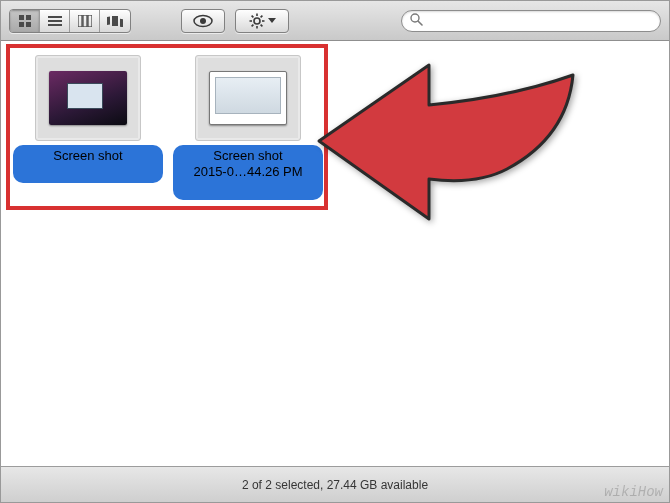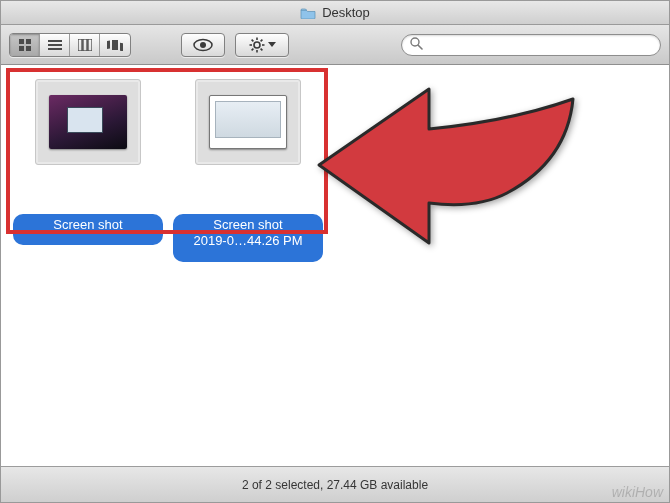--- a/index.html
+++ b/index.html
@@ -24,40 +24,31 @@
   .content { flex: 1; background: #fff; position: relative; padding: 6px; }
   .highlight-box { position: absolute; left: 5px; top: 3px; width: 322px; height: 166px; border: 4px solid #d83131; pointer-events: none; z-index: 5; }
   .files { display: flex; gap: 10px; padding: 8px 6px; }
   .file { width: 150px; display: flex; flex-direction: column; align-items: center; gap: 4px; }
   .thumb-frame { width: 106px; height: 86px; background: #dedede; border: 1px solid #c7c7c7; border-radius: 3px; display: flex; align-items: center; justify-content: center; box-shadow: inset 0 0 0 2px #e9e9e9; }
   .thumb-inner { width: 78px; height: 54px; border-radius: 2px; box-shadow: 0 1px 2px rgba(0,0,0,.4); overflow:hidden; }
   .thumb-a { background: linear-gradient(160deg, #6b2a63 0%, #2b1836 60%, #0b0b12 100%); position:relative; }
   .thumb-a::after { content:""; position:absolute; left:18px; top:12px; width:34px; height:24px; background:#d9e4ef; border:1px solid #3a4a5a; }
   .thumb-b { background:#fff; border:1px solid #777; position:relative; }
   .thumb-b::after { content:""; position:absolute; left:5px; top:5px; right:5px; bottom:10px; background:linear-gradient(#e7eef4,#cfd9e1); border:1px solid #a7b3bd; }
-  .file-label { background: #2c74d8; color: #ffffff; border-radius: 10px; padding: 3px 6px 12px; text-align: center; line-height: 1.25; font-size: 13px; min-width: 150px; margin-top: 45px; }
+  .file-label { background: #2c74d8; color: #000000; border-radius: 10px; padding: 3px 6px 19px; text-align: center; line-height: 1.25; font-size: 13px; min-width: 150px; }
   .file-label .l1, .file-label .l2 { display:block; white-space: nowrap; }
   .arrow { position: absolute; left: 310px; top: 12px; z-index: 8; width: 280px; height: 180px; filter: drop-shadow(2px 2px 3px rgba(0,0,0,.35)); pointer-events:none; }
   .statusbar { height: 36px; background: linear-gradient(#e7e7e7,#cfcfcf); border-top: 1px solid #9c9c9c; display:flex; align-items:center; justify-content:center; font-size:12px; color:#363636; position:relative; }
-  .watermark { position:absolute; right:6px; bottom:2px; font-size:14px; color: rgba(0,0,0,.18); font-style: italic; font-family: Liberation Sans, sans-serif; pointer-events:none; }
+  .watermark { position:absolute; right:6px; bottom:2px; font-size:14px; color: rgba(0,0,0,.18); font-style: italic; font-family: Liberation Mono, monospace; pointer-events:none; }
 </style>
 </head>
 <body>
 
 <div class="window">
 
-  <div class="titlebar">
-    <span class="folder-icon">
-      <svg width="16" height="12" viewBox="0 0 16 12">
-          <path d="M1 3 h5 l1.5 1.5 H15 v6.5 a1 1 0 0 1 -1 1 H2 a1 1 0 0 1 -1 -1 Z" fill="#8fc3ea" stroke="#5a8fb4" stroke-width=".7"></path>
-          <path d="M1 3 a1 1 0 0 1 1 -1 h3.5 l1.2 1.2 H1 Z" fill="#a9d2f0" stroke="#5a8fb4" stroke-width=".7"></path>
-        </svg>
-    </span>
-    <span class="title">Desktop</span>
-  </div>
 
   <div class="toolbar">
     <div class="seg-group">
       <div class="seg-btn active" title="icon view">
         <svg width="14" height="14" viewBox="0 0 14 14">
             <rect x="1" y="1" width="5" height="5" fill="#4a4a4a"></rect>
             <rect x="8" y="1" width="5" height="5" fill="#4a4a4a"></rect>
             <rect x="1" y="8" width="5" height="5" fill="#4a4a4a"></rect>
             <rect x="8" y="8" width="5" height="5" fill="#4a4a4a"></rect>
           </svg>
@@ -137,21 +128,21 @@
         <div class="file-label">
           <span class="l1">Screen shot</span>
         </div>
       </div>
       <div class="file">
         <div class="thumb-frame">
           <div class="thumb-inner thumb-b"></div>
         </div>
         <div class="file-label">
           <span class="l1">Screen shot</span>
-          <span class="l2">2019-0…44.26 PM</span>
+          <span class="l2">2015-0…44.26 PM</span>
         </div>
       </div>
     </div>
 
     <svg class="arrow" viewBox="0 0 280 180">
       <path d="M 8 88  L 118 12  L 118 52  Q 200 44 262 22  Q 256 84 196 116  Q 166 132 118 126  L 118 166 Z" fill="#d23a3f" stroke="#2a2a2a" stroke-width="3" stroke-linejoin="round"></path>
     </svg>
   </div>
 
   <div class="statusbar">

